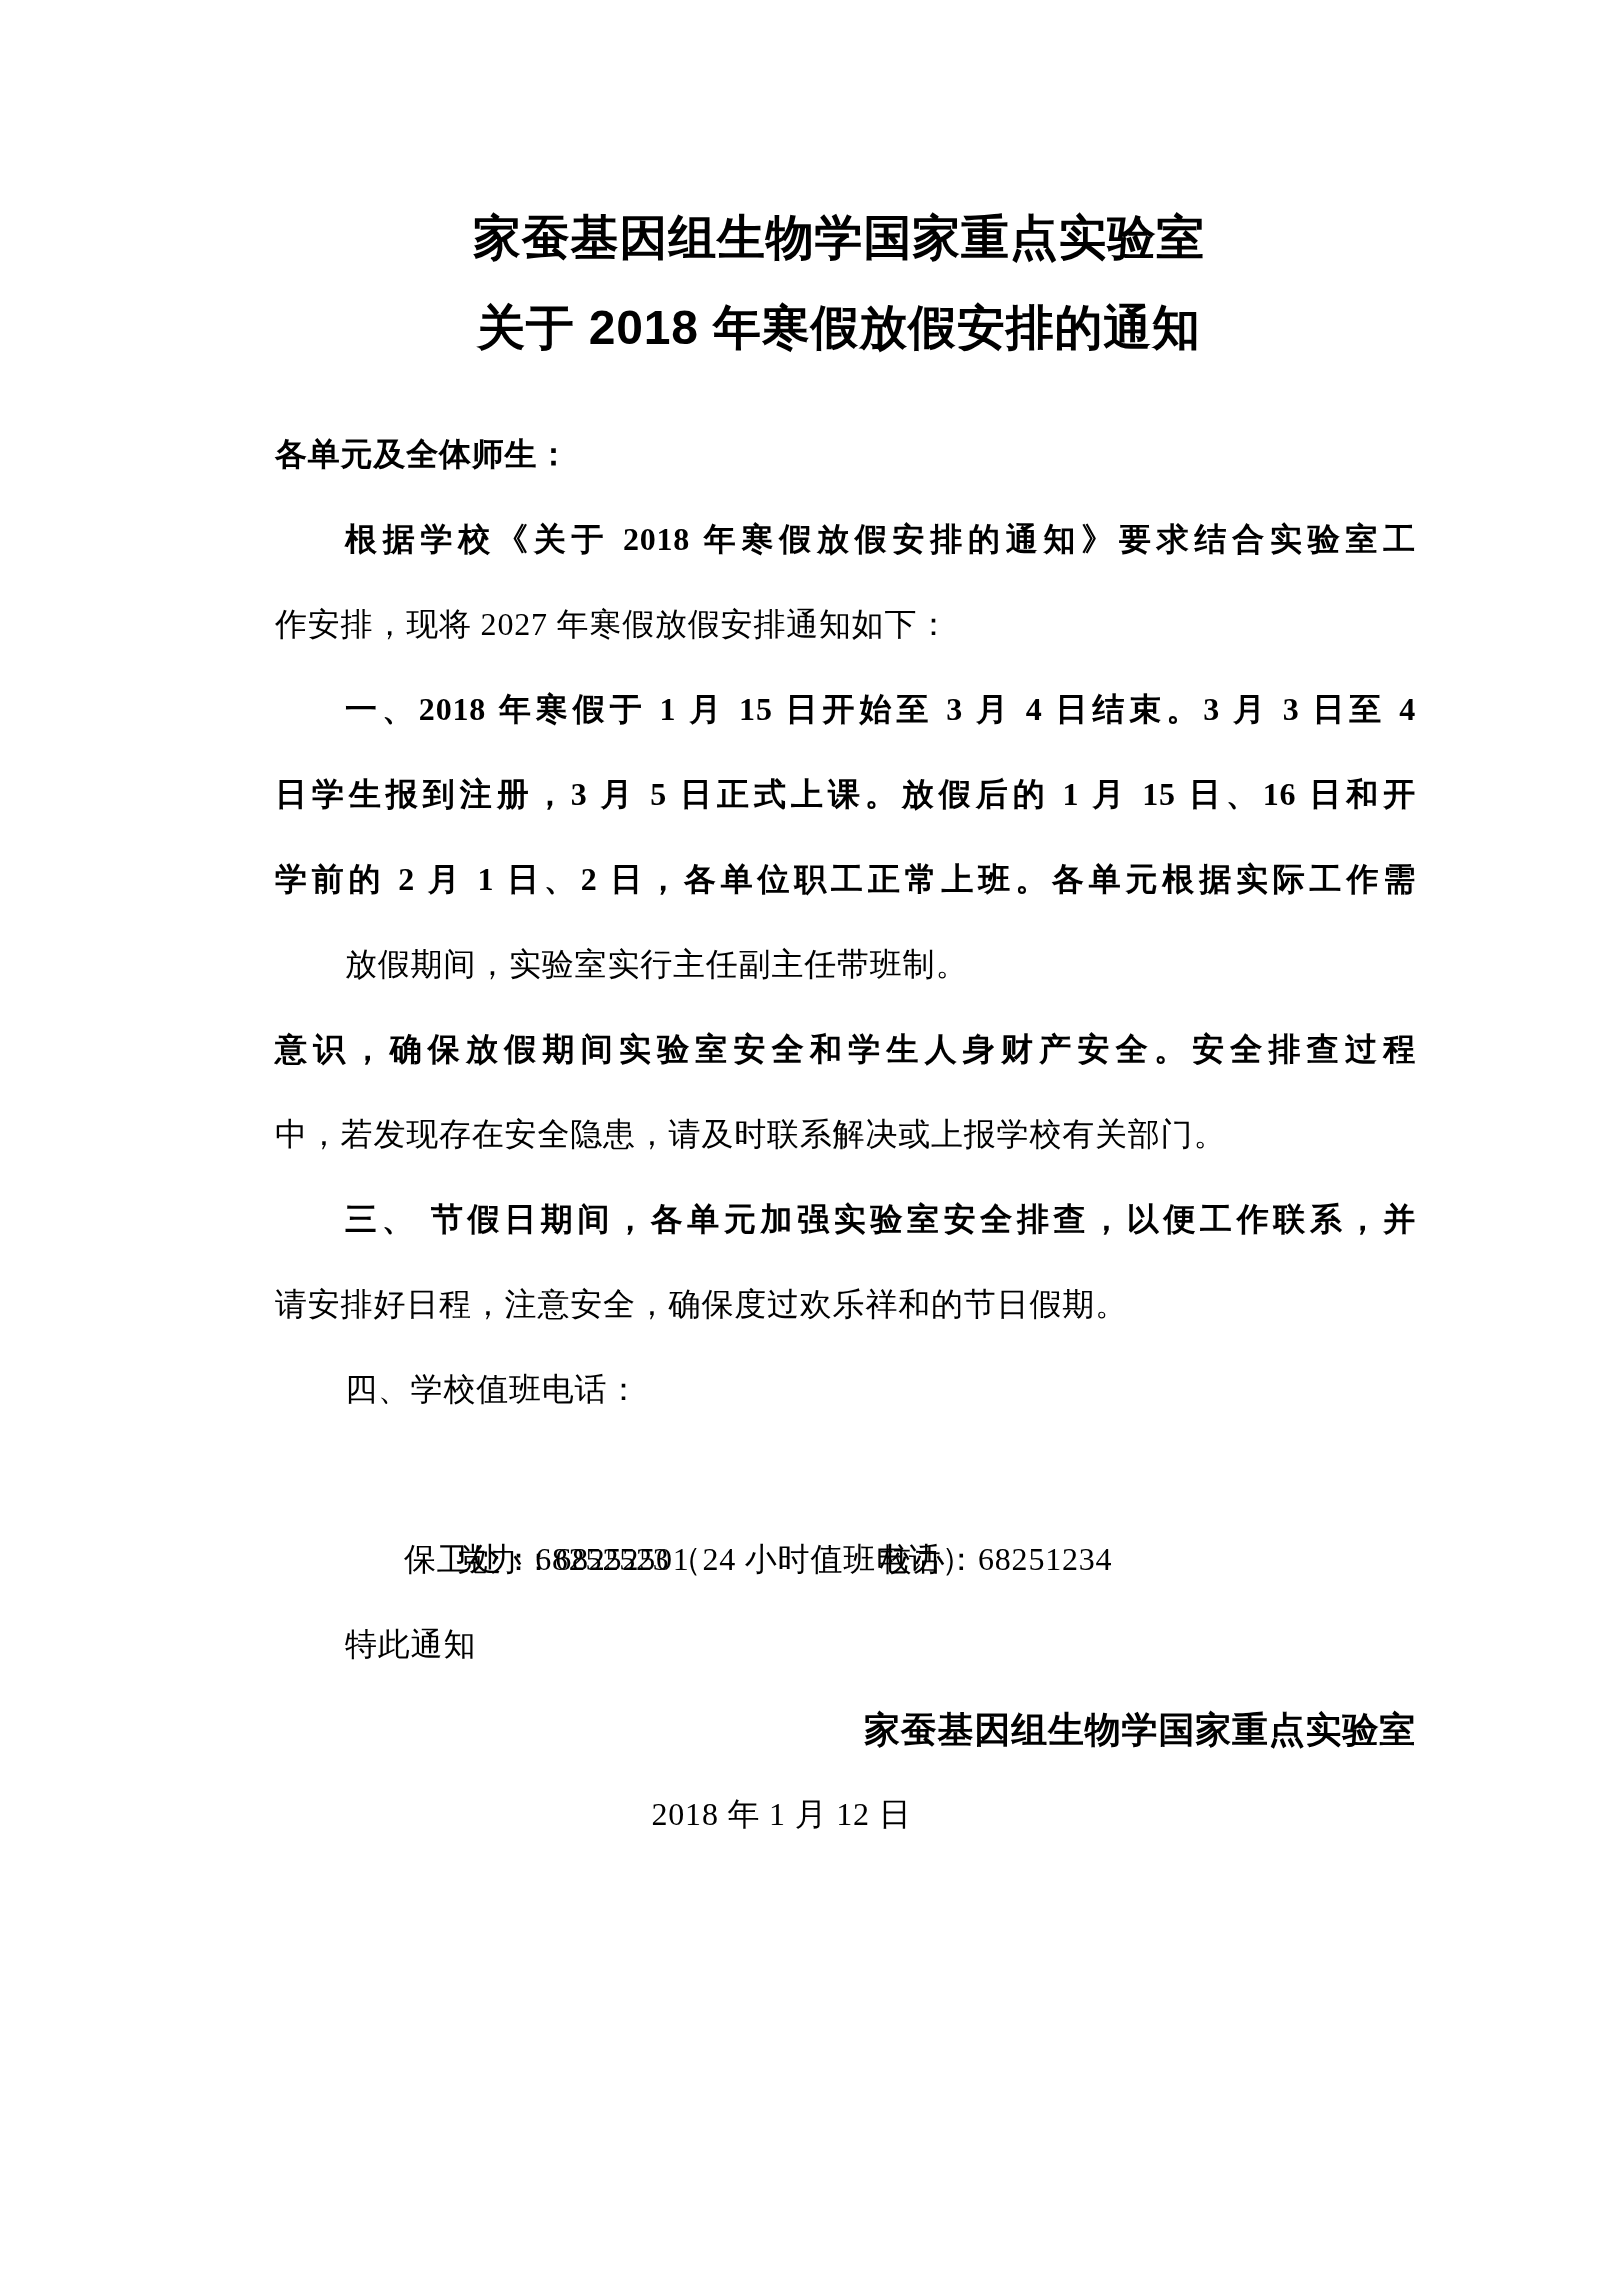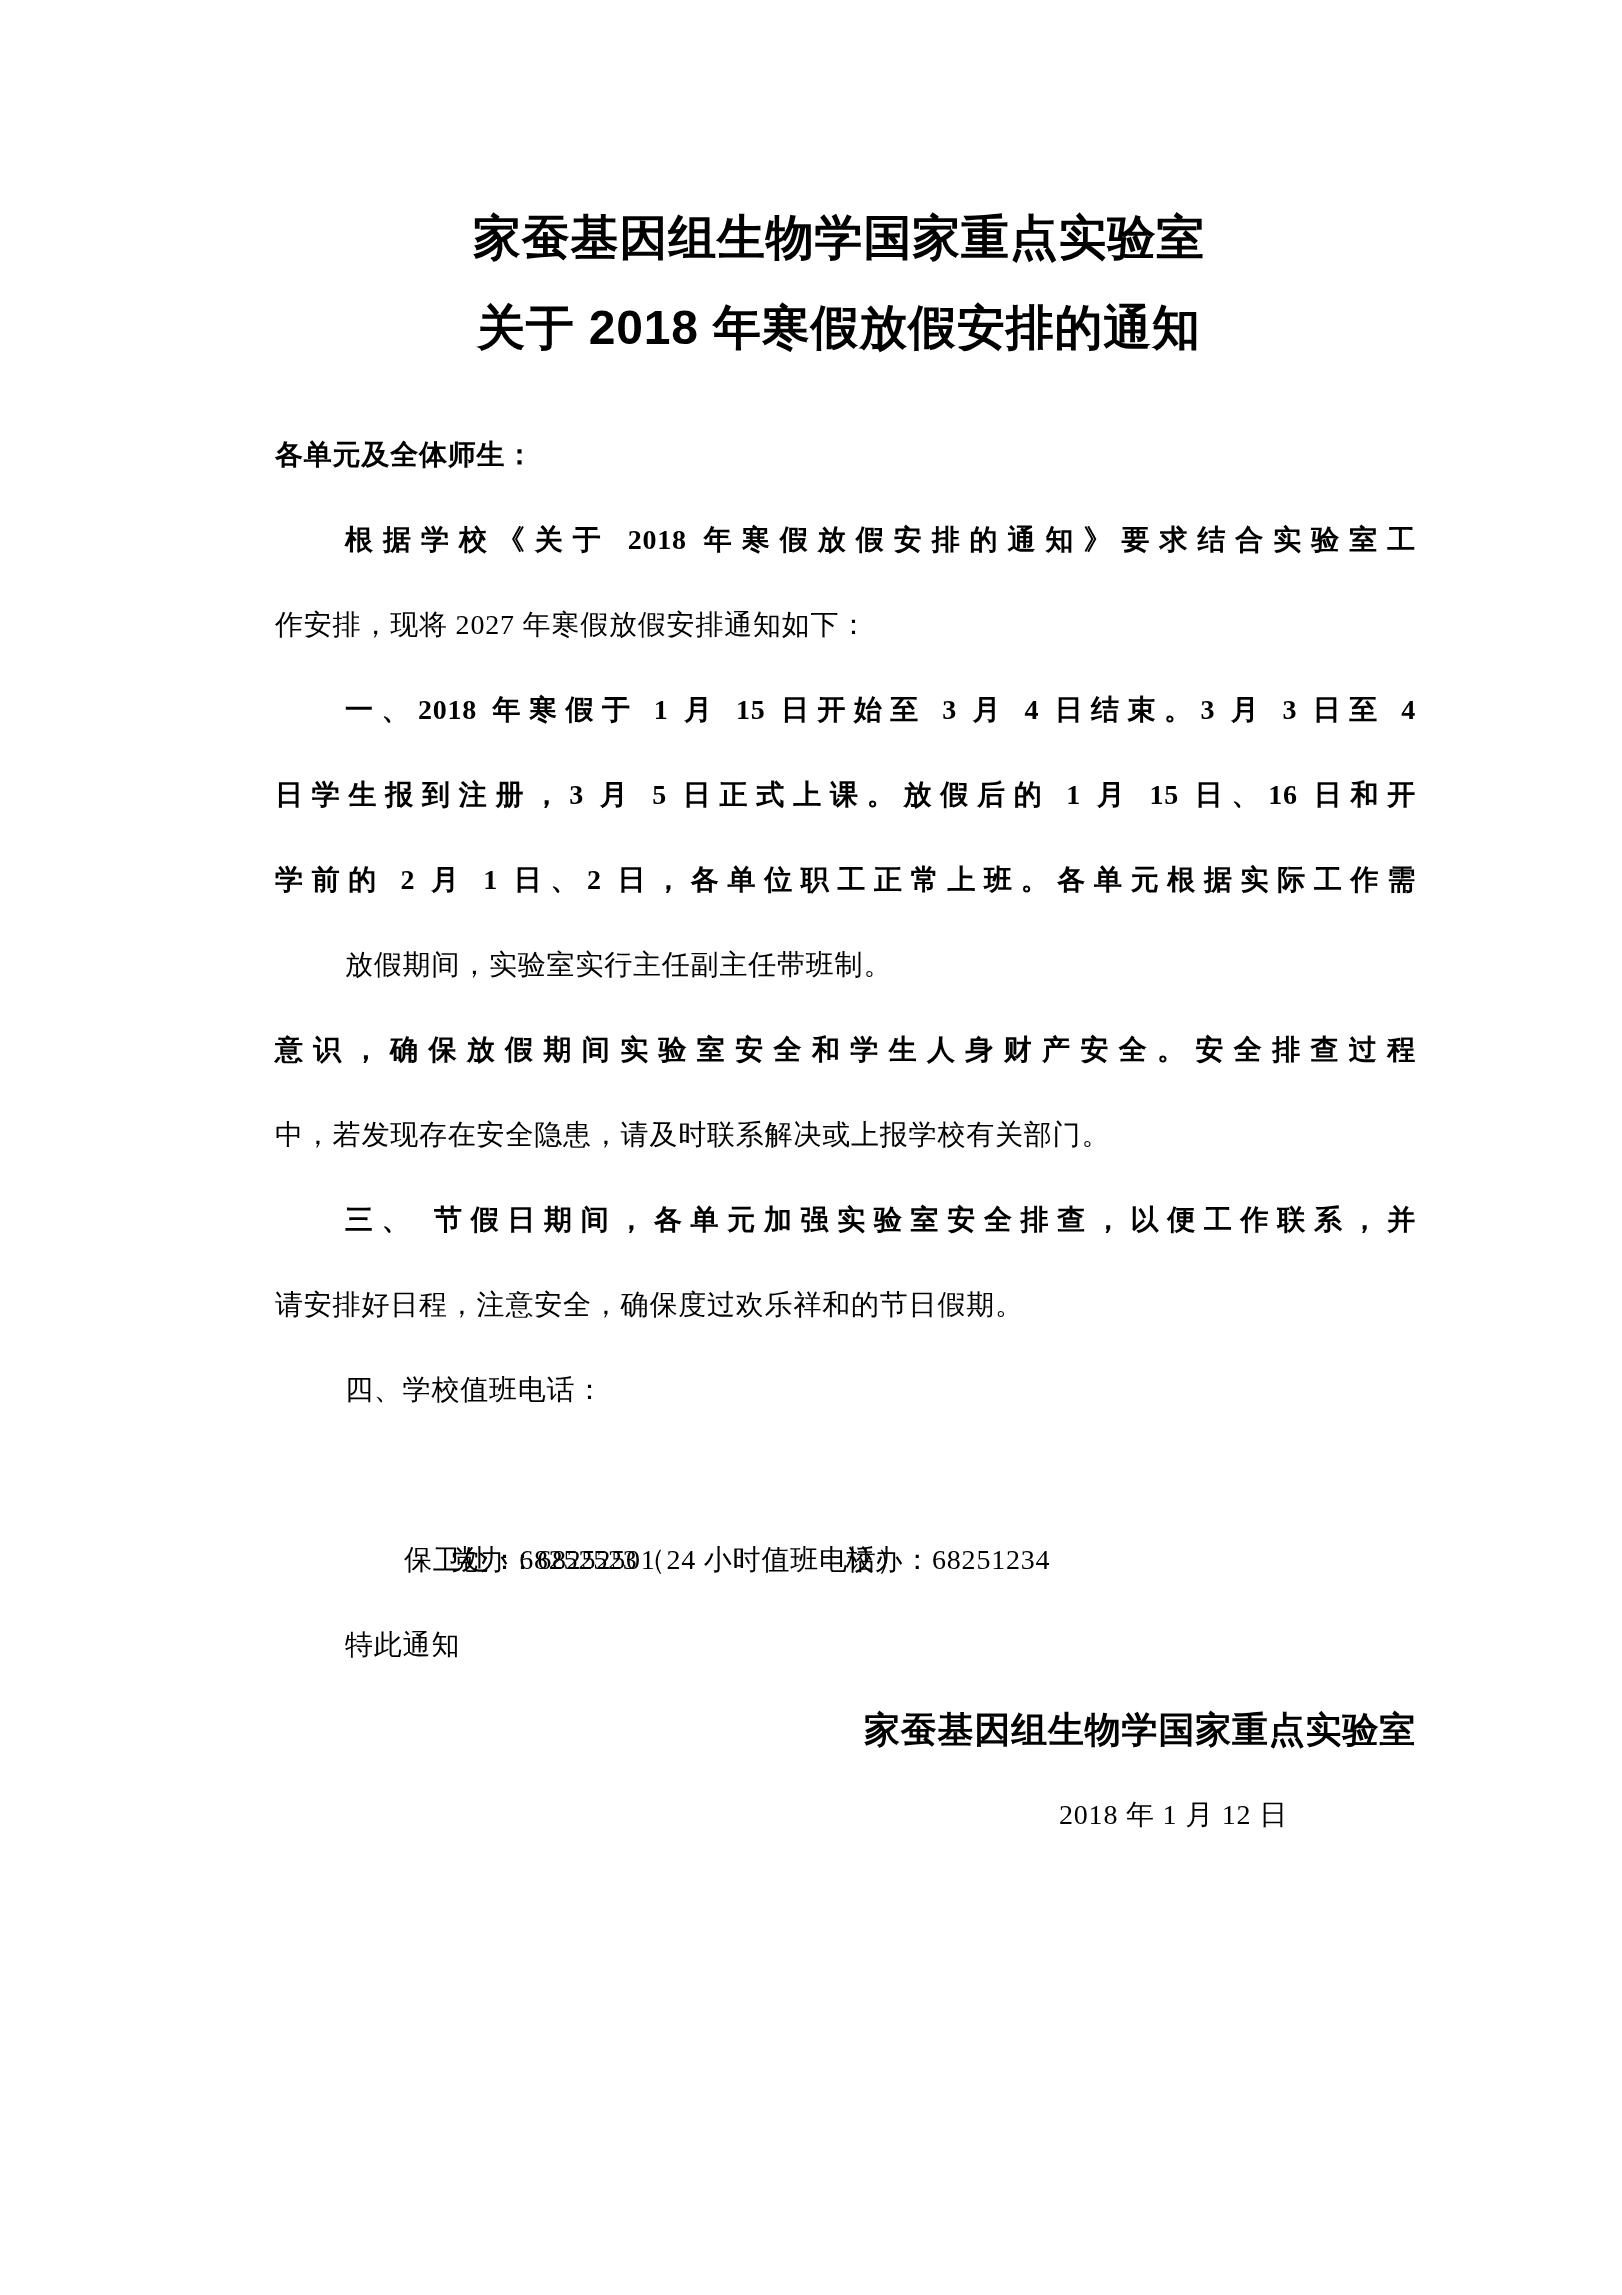--- a/index.html
+++ b/index.html
@@ -28,21 +28,21 @@
     line-height: 90px;
     letter-spacing: 0.8px;
     white-space: pre-wrap;
   }
   .content {
     margin-top: 39px;
     padding-left: 247px;
     padding-right: 234px;
   }
   .line {
-    font-size: 28px;
+    font-size: 32px;
     line-height: 85px;
     height: 85px;
     white-space: pre-wrap;
     letter-spacing: 0.8px;
   }
   .heiti {
     font-family: "Liberation Sans", "DejaVu Sans", sans-serif;
     font-weight: bold;
   }
   .indent { text-indent: 70px; }
@@ -51,21 +51,21 @@
     text-align-last: justify;
     font-weight: bold;
   }
   .phone-indent { padding-left: 129px; }
   .phone-gap { margin-left: 190px; }
   .signature-line {
     text-align: right;
     font-size: 36px;
   }
   .date-line {
-    text-align: right;
+    text-align: center;
     padding-right: 128px;
   }
 </style>
 </head>
 <body>
 
 <div class="page">
 
   <div class="title-block">
     <div class="title-line">家蚕基因组生物学国家重点实验室</div>

